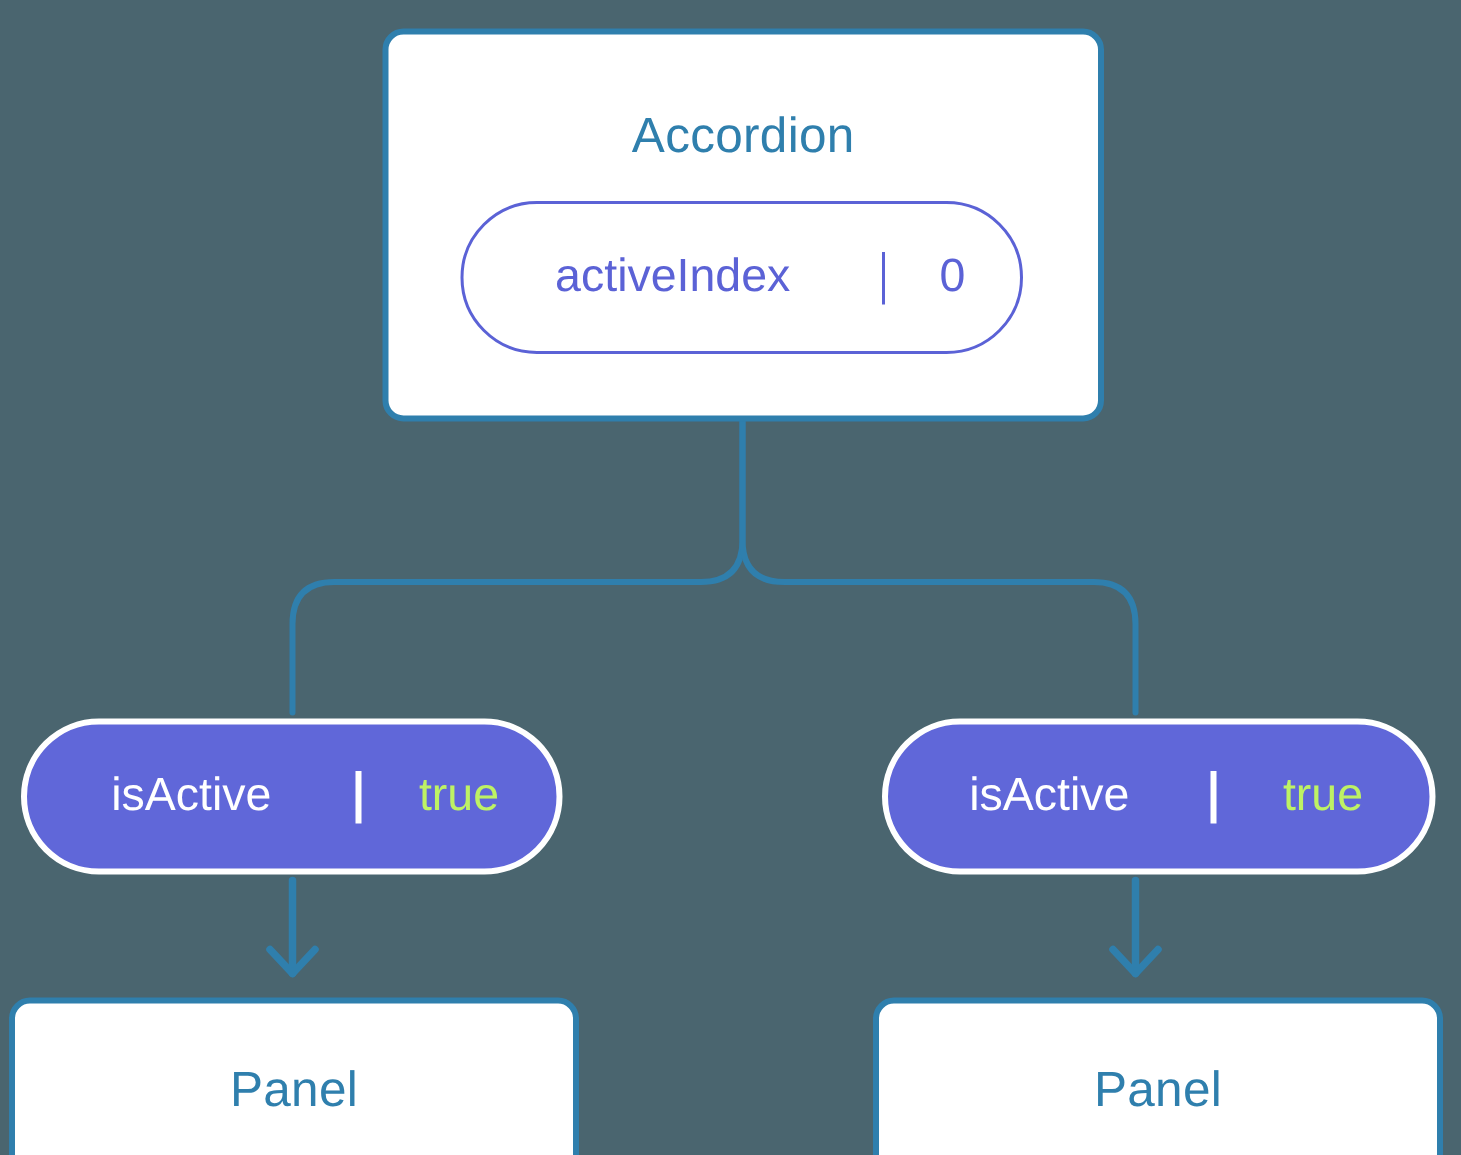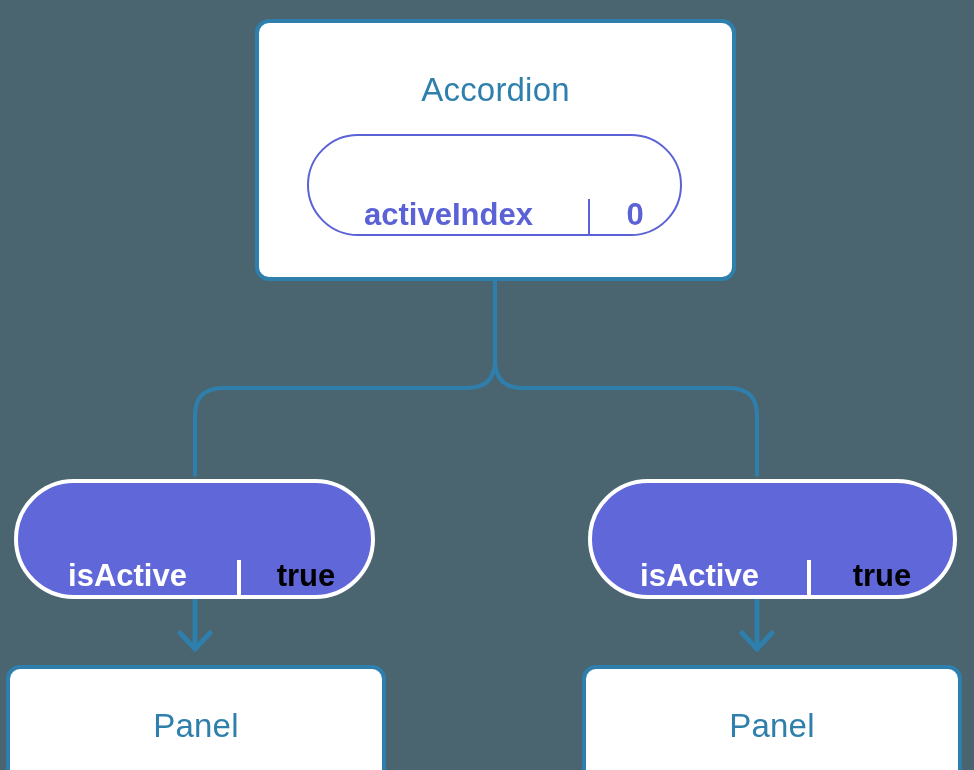--- a/index.html
+++ b/index.html
@@ -63,26 +63,25 @@
     height: 262px;
     justify-content: flex-start;
     padding-top: 50px;
   }
 
   
   .state-pill {
     position: absolute;
     z-index: 3;
     display: flex;
-    align-items: flex-end;
+    align-items: center;
     box-sizing: border-box;
     border-radius: 999px;
     overflow: hidden;
     white-space: nowrap;
-    font-weight: bold;
   }
 
   .state-pill .pill-key,
   .state-pill .pill-val {
     display: flex;
     align-items: center;
     justify-content: center;
     box-sizing: border-box;
     font-size: 31px;
     line-height: 1;
@@ -104,31 +103,31 @@
     padding-bottom: 4px;
   }
   .pill-outline .pill-val {
     flex: 1 1 auto;
     color: #5b62d6;
     padding-bottom: 4px;
   }
 
   
   .pill-filled {
-    height: 120px;
+    height: 104px;
     background: #6067d9;
     border: 4px solid #ffffff;
     color: #ffffff;
   }
   .pill-filled .pill-key {
     color: #ffffff;
     padding-bottom: 4px;
   }
   .pill-filled .pill-val {
-    color: #000000;
+    color: #bef264;
     border-left: 4px solid #ffffff;
     padding-bottom: 4px;
   }
 
   #pill-left {
     left: 14px;
     top: 464px;
     width: 361px;
   }
   #pill-left .pill-key { flex: 0 0 219px; }

